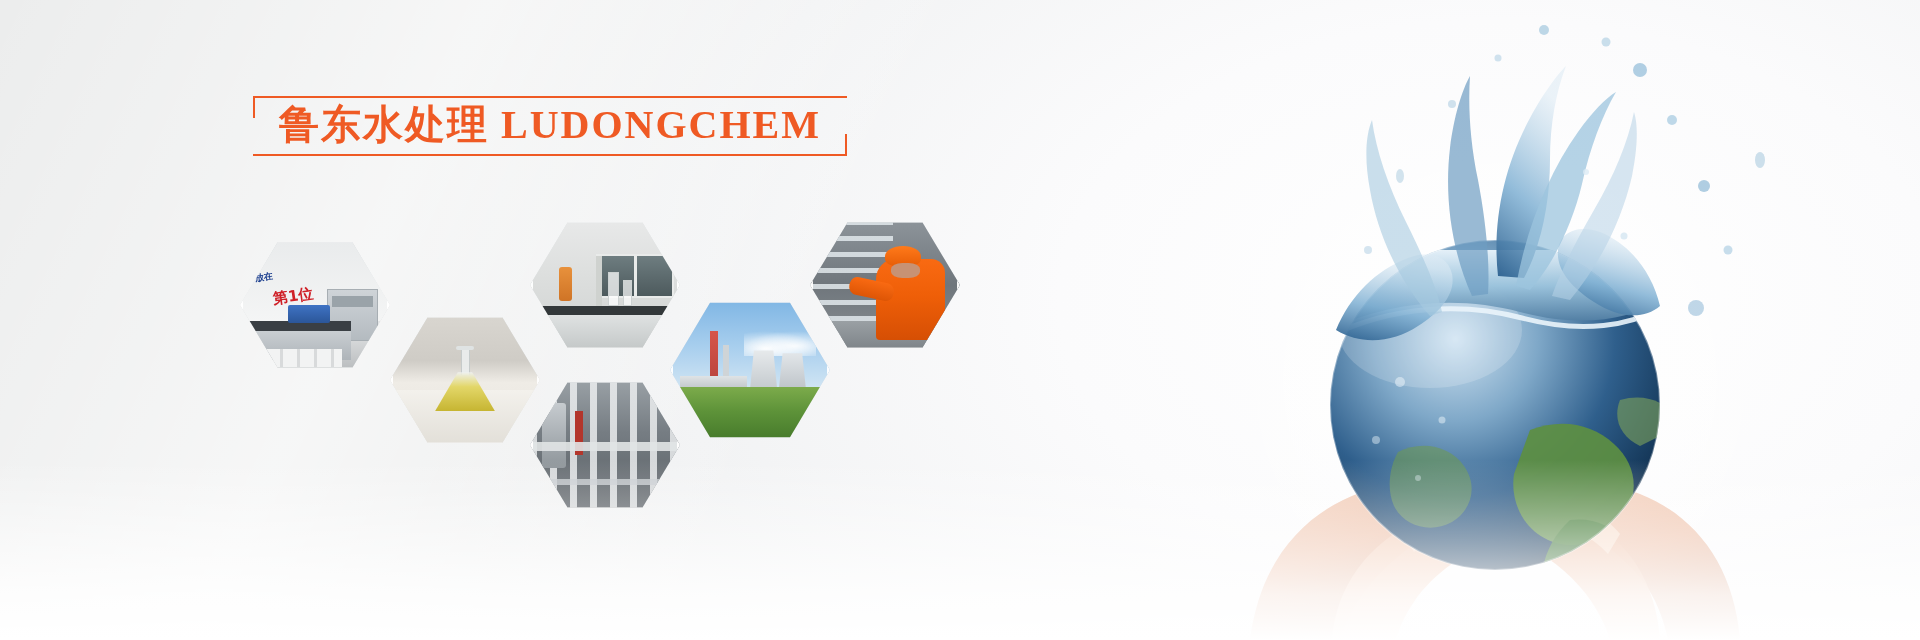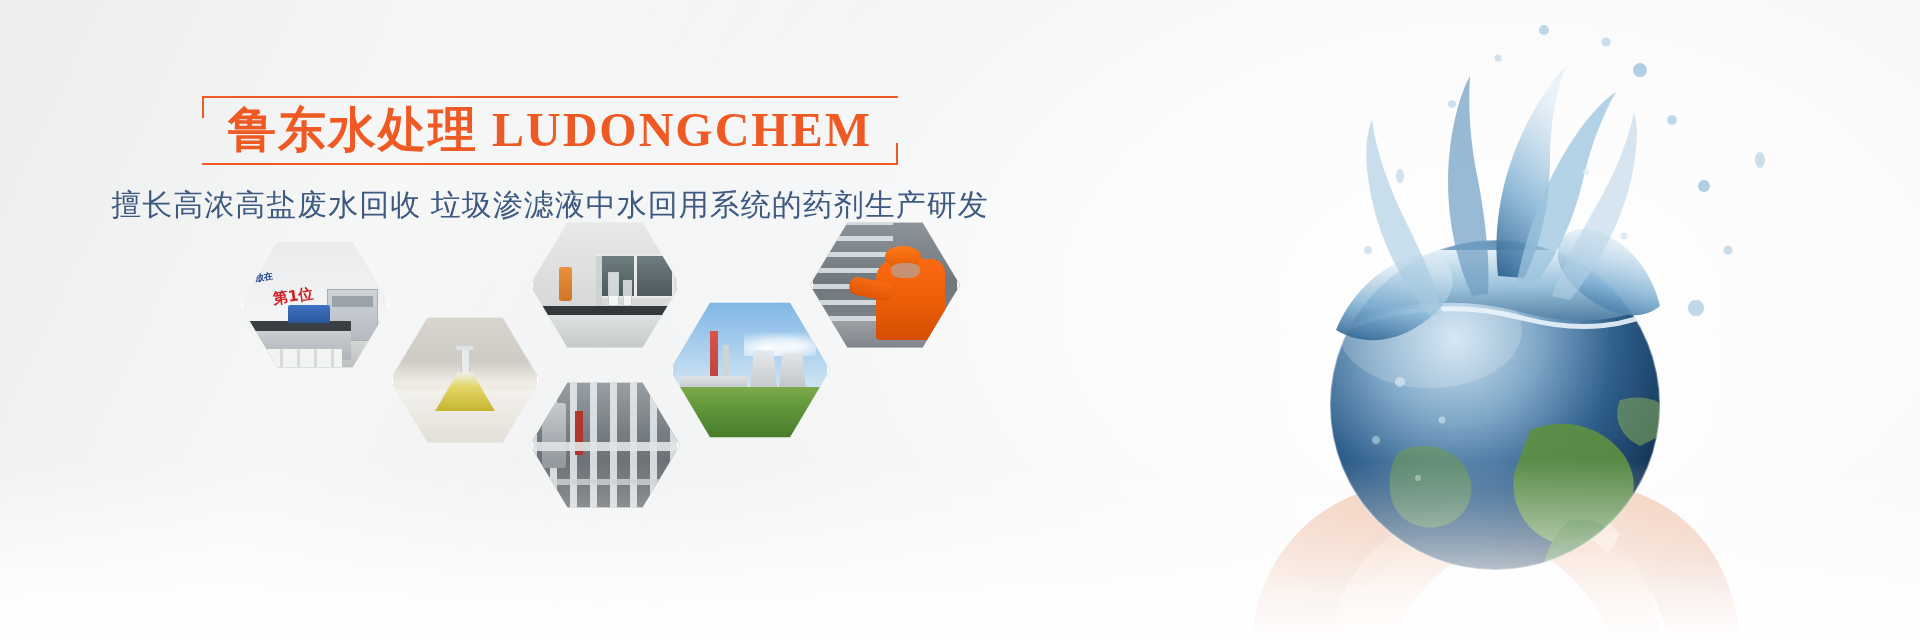--- a/index.html
+++ b/index.html
@@ -51,21 +51,21 @@
   .title-wrap .brk.tl { left:0; top:0; border-width:2px 0 0 2px; }
   .title-wrap .brk.br { right:0; bottom:0; border-width:0 2px 2px 0; }
   .title-wrap .rule-top {
     position:absolute; left:22px; right:0; top:0; height:2px; background:#ef5a24;
   }
   .title-wrap .rule-bot {
     position:absolute; left:0; right:22px; bottom:0; height:2px; background:#ef5a24;
   }
   .main-title {
     font-family:"Liberation Serif", serif;
-    font-size:48px;
+    font-size:40px;
     font-weight:700;
     color:#ef5a24;
     letter-spacing:2px;
     line-height:1.15;
     white-space:nowrap;
   }
   .sub-title {
     margin-top:20px;
     font-family:"Liberation Sans", sans-serif;
     font-size:30px;
@@ -234,21 +234,20 @@
   <div class="text-block">
 
     <div class="title-wrap">
       <span class="brk tl"></span>
       <span class="rule-top"></span>
       <span class="rule-bot"></span>
       <span class="brk br"></span>
       <div class="main-title">鲁东水处理 LUDONGCHEM</div>
     </div>
 
-    <div class="sub-title">擅长高浓高盐废水回收 垃圾渗滤液中水回用系统的药剂生产研发</div>
   </div>
 
   <div class="hex-cluster">
 
     <div class="hex hx1">
       <div class="inner">
         <div class="bg"></div>
         <div class="wall"></div>
         <div class="cabinet"></div>
         <div class="bench"></div>

